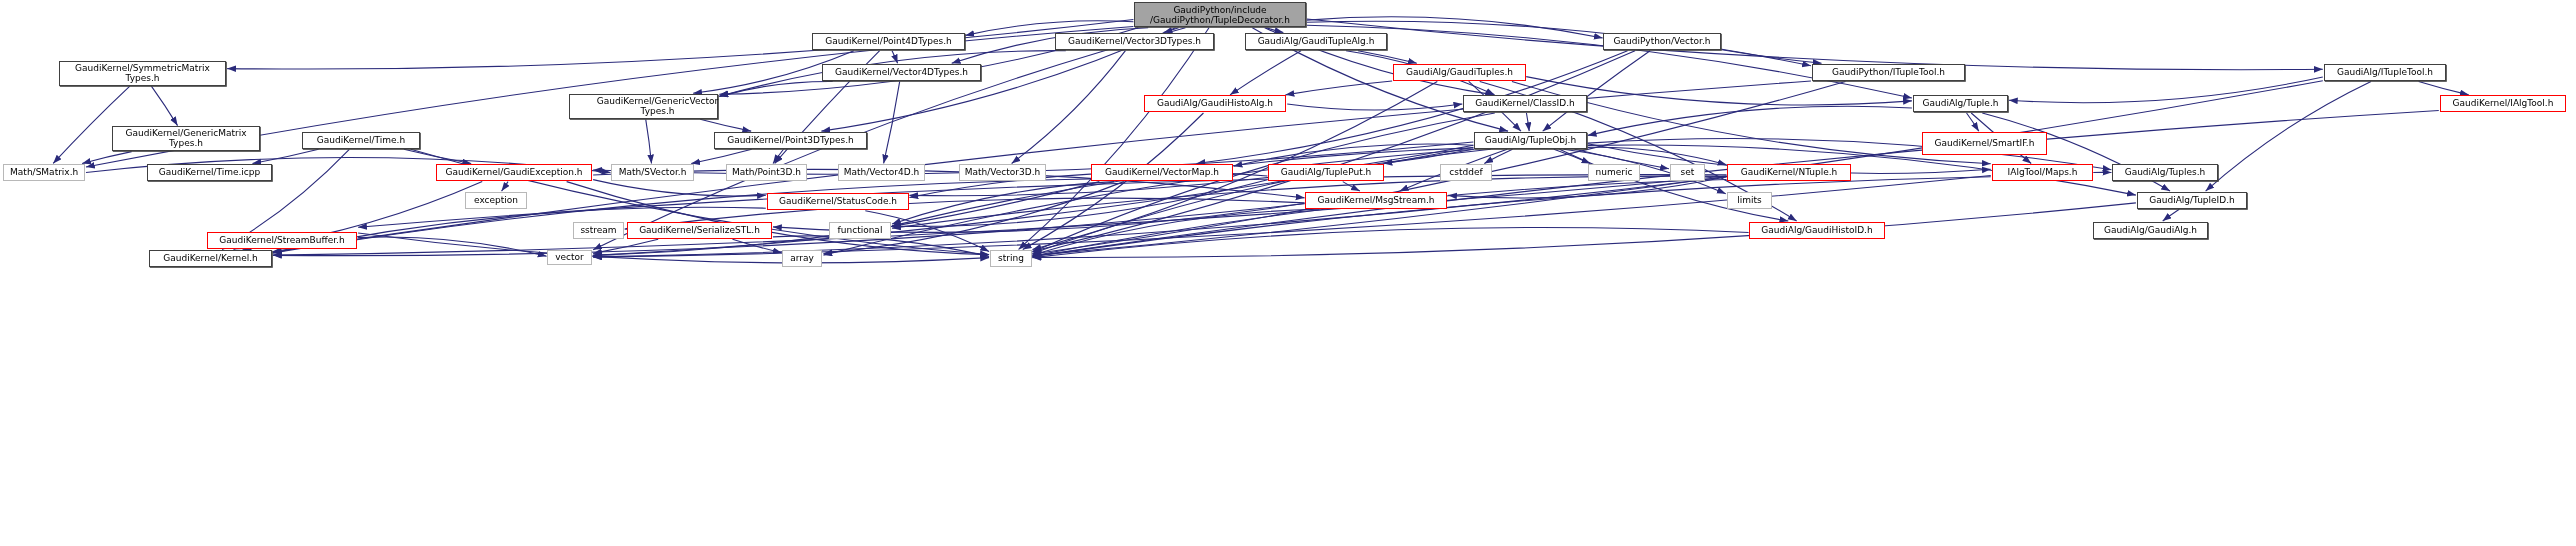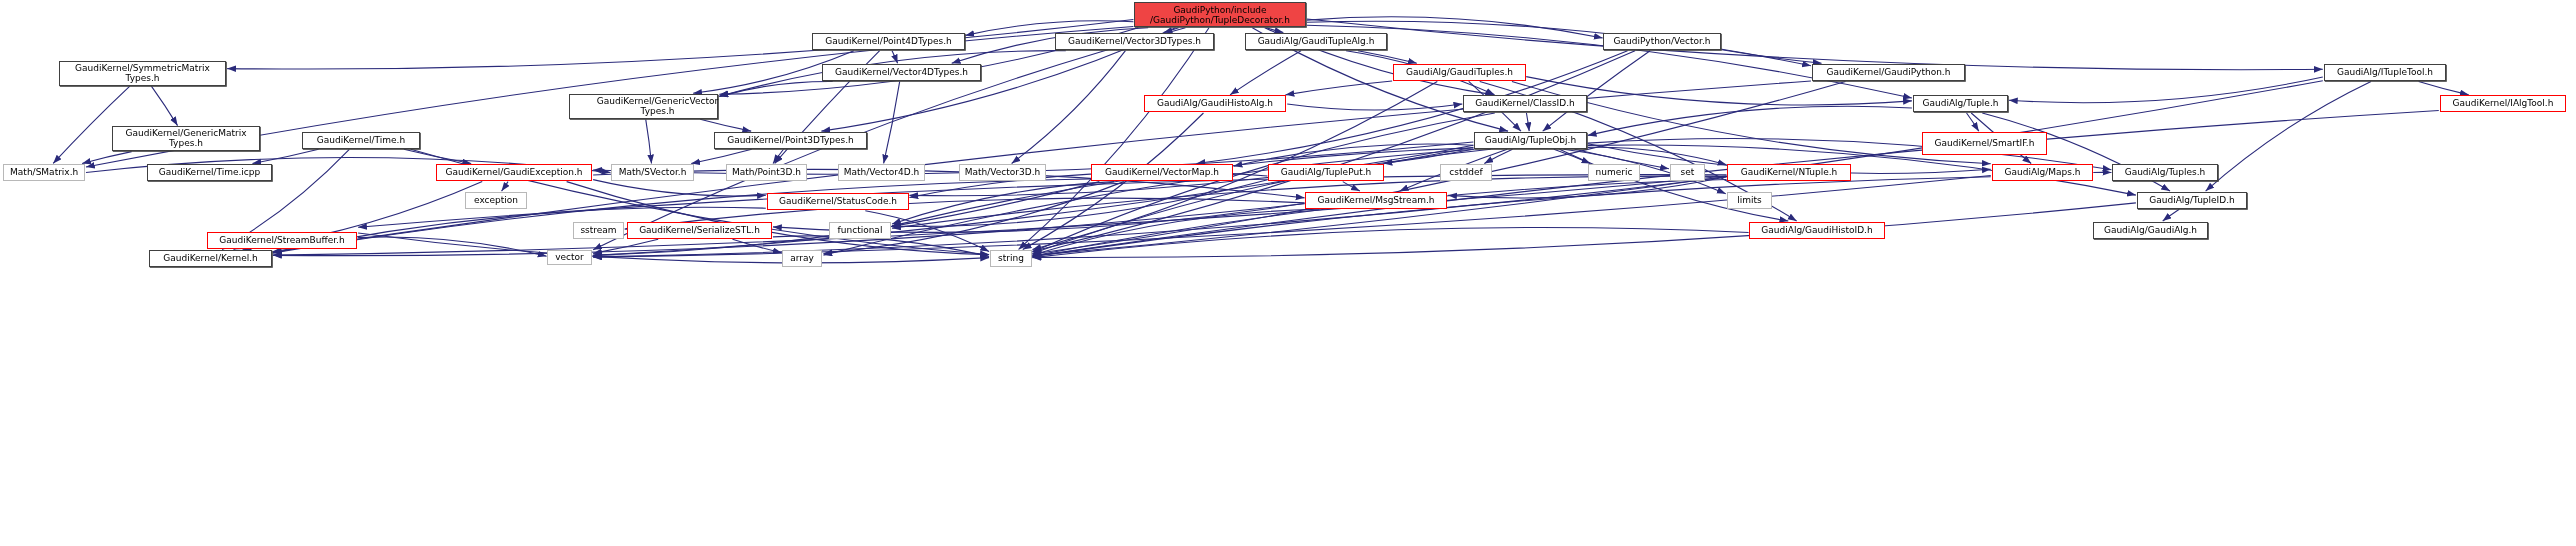--- a/index.html
+++ b/index.html
@@ -5,21 +5,21 @@
   html,body{margin:0;padding:0;background:#ffffff;}
   #canvas{position:relative;width:2576px;height:547px;background:#ffffff;
           font-family:"DejaVu Sans","Liberation Sans",sans-serif;overflow:hidden;}
   #edges{position:absolute;left:0;top:0;width:2576px;height:547px;pointer-events:none;}
   .node{position:absolute;box-sizing:border-box;display:flex;align-items:center;
         justify-content:center;text-align:center;background:#ffffff;
         color:#000000;line-height:1.12;white-space:pre-line;}
   .n-solid{border:0.8px solid #404040;box-shadow:0.8px 0.8px 0 0 #404040;}
   .n-red{border:1.3px solid #ff0000;}
   .n-gray{border:0.8px solid #b8b8b8;}
-  .n-root{border:0.8px solid #404040;background:#ef4444;box-shadow:0.8px 0.8px 0 0 #404040;}
+  .n-root{border:0.8px solid #404040;background:#a3a3a3;box-shadow:0.8px 0.8px 0 0 #404040;}
 </style>
 </head>
 <body>
 
 <div id="canvas">
   <svg id="edges" viewBox="0 0 3266 693">
     <defs>
       <marker id="ah" markerWidth="9" markerHeight="9" refX="8" refY="3" orient="auto" markerUnits="strokeWidth">
         <path d="M0,0 L8,3 L0,6 z" fill="#2a2a7a"></path>
       </marker>
@@ -148,21 +148,21 @@
       <div class="node n-root" style="left: 1134px; top: 2.4px; width: 172px; height: 24.5px; font-size: 9px;">GaudiPython/include
 /GaudiPython/TupleDecorator.h</div>
       <div class="node n-solid" style="left: 59px; top: 61px; width: 167px; height: 24.5px; font-size: 9px;">GaudiKernel/SymmetricMatrix
 Types.h</div>
       <div class="node n-solid" style="left: 812px; top: 33px; width: 153px; height: 16.6px; font-size: 9px;">GaudiKernel/Point4DTypes.h</div>
       <div class="node n-solid" style="left: 1055px; top: 33px; width: 159px; height: 16.6px; font-size: 9px;">GaudiKernel/Vector3DTypes.h</div>
       <div class="node n-solid" style="left: 1245px; top: 33px; width: 142px; height: 16.6px; font-size: 9px;">GaudiAlg/GaudiTupleAlg.h</div>
       <div class="node n-solid" style="left: 1603px; top: 33px; width: 118px; height: 16.6px; font-size: 9px;">GaudiPython/Vector.h</div>
       <div class="node n-solid" style="left: 822px; top: 64px; width: 159px; height: 16.6px; font-size: 9px;">GaudiKernel/Vector4DTypes.h</div>
       <div class="node n-red" style="left: 1393px; top: 64px; width: 133px; height: 16.6px; font-size: 9px;">GaudiAlg/GaudiTuples.h</div>
-      <div class="node n-solid" style="left: 1812px; top: 64px; width: 153px; height: 16.6px; font-size: 9px;">GaudiKernel/GaudiPython.h</div>
+      <div class="node n-solid" style="left: 1812px; top: 64px; width: 153px; height: 16.6px; font-size: 9px;">GaudiPython/ITupleTool.h</div>
       <div class="node n-solid" style="left: 2324px; top: 64px; width: 122px; height: 16.6px; font-size: 9px;">GaudiAlg/ITupleTool.h</div>
       <div class="node n-solid" style="left: 569px; top: 94px; width: 149px; height: 24.5px; font-size: 9px; padding-left: 28px;">GaudiKernel/GenericVector
 Types.h</div>
       <div class="node n-red" style="left: 1144px; top: 95px; width: 142px; height: 16.6px; font-size: 9px;">GaudiAlg/GaudiHistoAlg.h</div>
       <div class="node n-solid" style="left: 1463px; top: 95px; width: 124px; height: 16.6px; font-size: 9px;">GaudiKernel/ClassID.h</div>
       <div class="node n-solid" style="left: 1913px; top: 95px; width: 95px; height: 16.6px; font-size: 9px;">GaudiAlg/Tuple.h</div>
       <div class="node n-red" style="left: 2440px; top: 95px; width: 126px; height: 16.6px; font-size: 9px;">GaudiKernel/IAlgTool.h</div>
       <div class="node n-solid" style="left: 112px; top: 126px; width: 148px; height: 24.5px; font-size: 9px;">GaudiKernel/GenericMatrix
 Types.h</div>
       <div class="node n-solid" style="left: 302px; top: 132px; width: 118px; height: 16.6px; font-size: 9px;">GaudiKernel/Time.h</div>
@@ -175,21 +175,21 @@
       <div class="node n-gray" style="left: 611px; top: 164px; width: 83px; height: 16.6px; font-size: 9px;">Math/SVector.h</div>
       <div class="node n-gray" style="left: 726px; top: 164px; width: 81px; height: 16.6px; font-size: 9px;">Math/Point3D.h</div>
       <div class="node n-gray" style="left: 838px; top: 164px; width: 87px; height: 16.6px; font-size: 9px;">Math/Vector4D.h</div>
       <div class="node n-gray" style="left: 959px; top: 164px; width: 87px; height: 16.6px; font-size: 9px;">Math/Vector3D.h</div>
       <div class="node n-red" style="left: 1091px; top: 164px; width: 142px; height: 16.6px; font-size: 9px;">GaudiKernel/VectorMap.h</div>
       <div class="node n-red" style="left: 1268px; top: 164px; width: 116px; height: 16.6px; font-size: 9px;">GaudiAlg/TuplePut.h</div>
       <div class="node n-gray" style="left: 1440px; top: 164px; width: 52px; height: 16.6px; font-size: 9px;">cstddef</div>
       <div class="node n-gray" style="left: 1588px; top: 164px; width: 52px; height: 16.6px; font-size: 9px;">numeric</div>
       <div class="node n-gray" style="left: 1670px; top: 164px; width: 35px; height: 16.6px; font-size: 9px;">set</div>
       <div class="node n-red" style="left: 1727px; top: 164px; width: 124px; height: 16.6px; font-size: 9px;">GaudiKernel/NTuple.h</div>
-      <div class="node n-red" style="left: 1992px; top: 164px; width: 101px; height: 16.6px; font-size: 9px;">GaudiAlg/Maps.h</div>
+      <div class="node n-red" style="left: 1992px; top: 164px; width: 101px; height: 16.6px; font-size: 9px;">IAlgTool/Maps.h</div>
       <div class="node n-solid" style="left: 2112px; top: 164px; width: 106px; height: 16.6px; font-size: 9px;">GaudiAlg/Tuples.h</div>
       <div class="node n-gray" style="left: 465px; top: 192px; width: 62px; height: 16.6px; font-size: 9px;">exception</div>
       <div class="node n-red" style="left: 767px; top: 193px; width: 142px; height: 16.6px; font-size: 9px;">GaudiKernel/StatusCode.h</div>
       <div class="node n-red" style="left: 1305px; top: 192px; width: 142px; height: 16.6px; font-size: 9px;">GaudiKernel/MsgStream.h</div>
       <div class="node n-gray" style="left: 1727px; top: 192px; width: 45px; height: 16.6px; font-size: 9px;">limits</div>
       <div class="node n-solid" style="left: 2137px; top: 192px; width: 110px; height: 16.6px; font-size: 9px;">GaudiAlg/TupleID.h</div>
       <div class="node n-red" style="left: 207px; top: 222px; width: 150px; height: 16.6px; font-size: 9px; margin-top: 10px;">GaudiKernel/StreamBuffer.h</div>
       <div class="node n-gray" style="left: 573px; top: 222px; width: 51px; height: 16.6px; font-size: 9px;">sstream</div>
       <div class="node n-red" style="left: 627px; top: 222px; width: 145px; height: 16.6px; font-size: 9px;">GaudiKernel/SerializeSTL.h</div>
       <div class="node n-gray" style="left: 829px; top: 222px; width: 62px; height: 16.6px; font-size: 9px;">functional</div>

